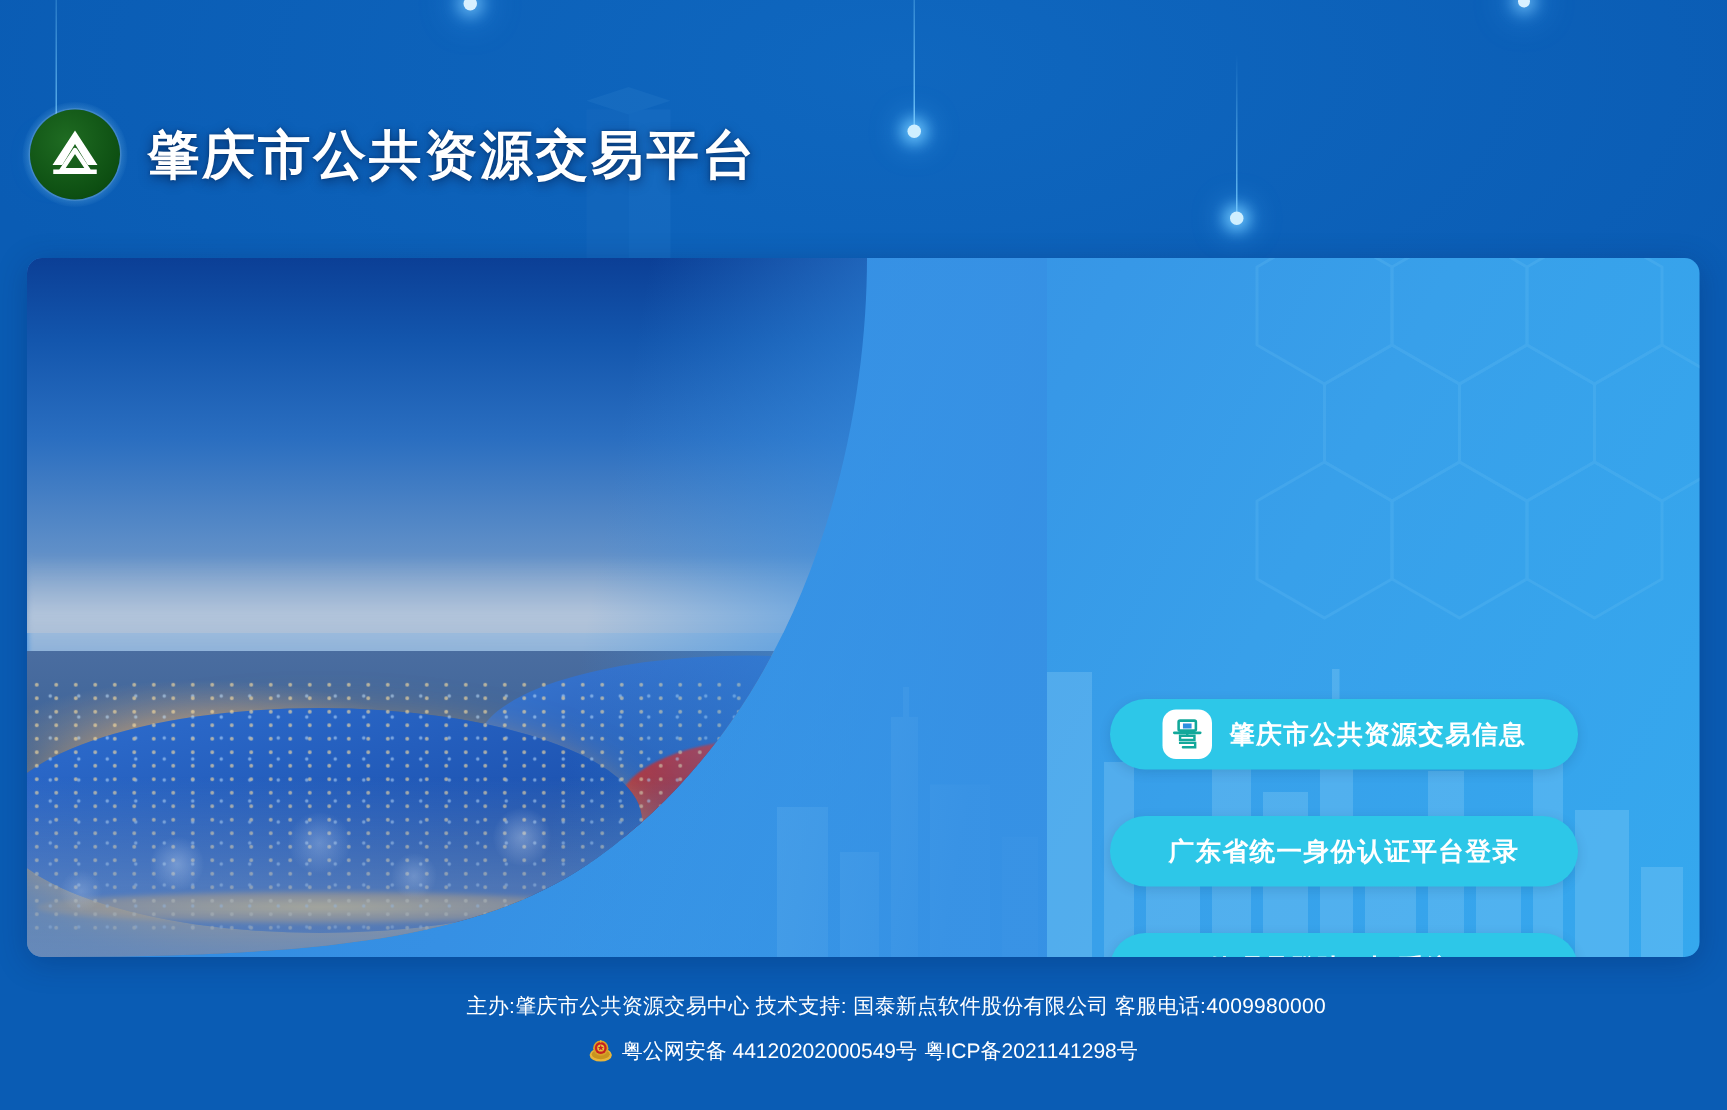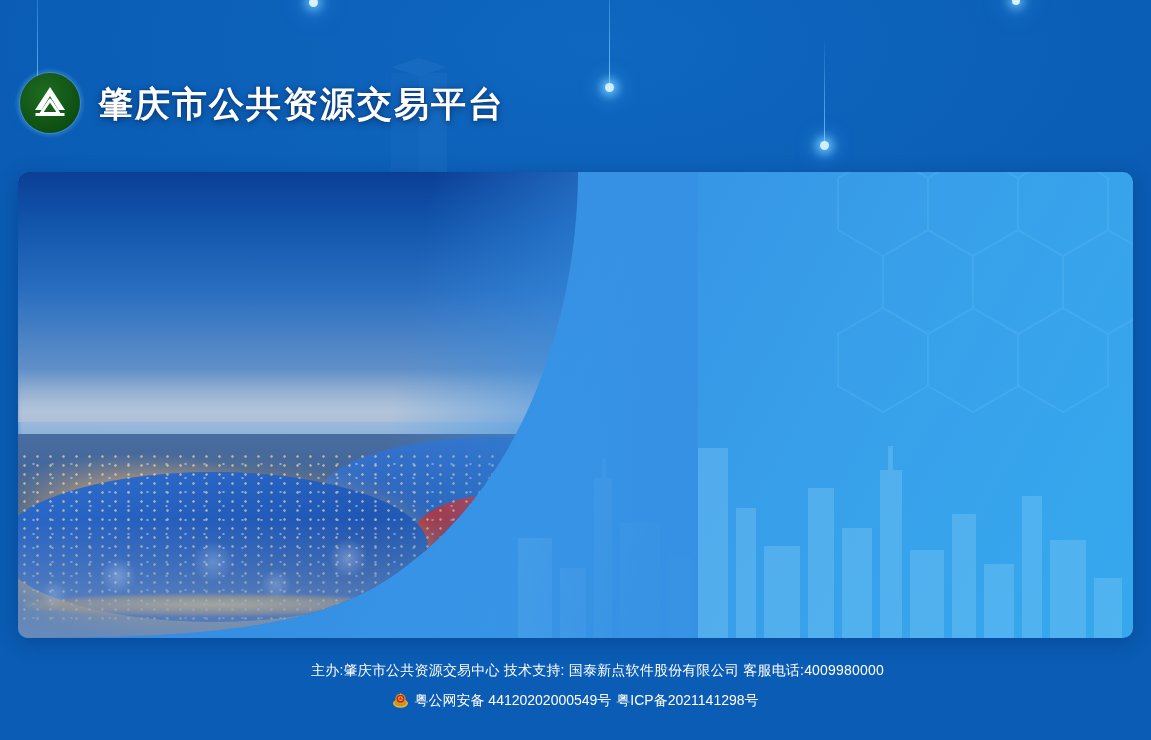--- a/index.html
+++ b/index.html
@@ -386,20 +386,45 @@
       <div class="haze"></div>
       <div class="ground"></div>
       <div class="stadium-b"></div>
       <div class="stadium-red"></div>
       <div class="stadium-a"></div>
       <div class="lights"></div>
       <div class="bokeh"></div>
     </div>
     <div class="photo-fade"></div>
 
+    <div class="btn-stack">
+
+      <button class="action-btn">
+        <span class="yue-icon">
+          <svg width="23" height="23" viewBox="0 0 24 24" aria-hidden="true">
+            <rect x="6" y="2.5" width="12" height="7" rx="1" fill="none" stroke="#12a89a" stroke-width="1.8"></rect>
+            <rect x="9" y="4.5" width="6" height="3.5" fill="#2f8fe0"></rect>
+            <path d="M3 11 H21" stroke="#12a89a" stroke-width="1.9" stroke-linecap="round"></path>
+            <path d="M7 13 H17 V16 H7 Z" fill="none" stroke="#12a89a" stroke-width="1.7"></path>
+            <path d="M7 18 H17.5 V21 H9" fill="none" stroke="#12a89a" stroke-width="1.7" stroke-linecap="round"></path>
+            <path d="M12 9.5 V13" stroke="#12a89a" stroke-width="1.7"></path>
+          </svg>
+        </span>
+        <span class="btn-label">肇庆市公共资源交易信息</span>
+      </button>
+
+      <button class="action-btn">
+        <span class="btn-label">广东省统一身份认证平台登录</span>
+      </button>
+
+      <button class="action-btn">
+        <span class="btn-label">管理员登陆（旧系统）</span>
+      </button>
+
+    </div>
   </div>
 
   <div class="footer">
     <div class="line1">主办:肇庆市公共资源交易中心 技术支持: 国泰新点软件股份有限公司 客服电话:4009980000</div>
     <div class="line2">
       <svg class="police-badge" viewBox="0 0 24 24">
         <ellipse cx="12" cy="16" rx="10.5" ry="6.2" fill="#e8b53a"></ellipse>
         <ellipse cx="12" cy="15.4" rx="8.5" ry="4.6" fill="#c8941f"></ellipse>
         <circle cx="12" cy="9.6" r="7.2" fill="#d8a128"></circle>
         <circle cx="12" cy="9.4" r="5.6" fill="#c8201f"></circle>

